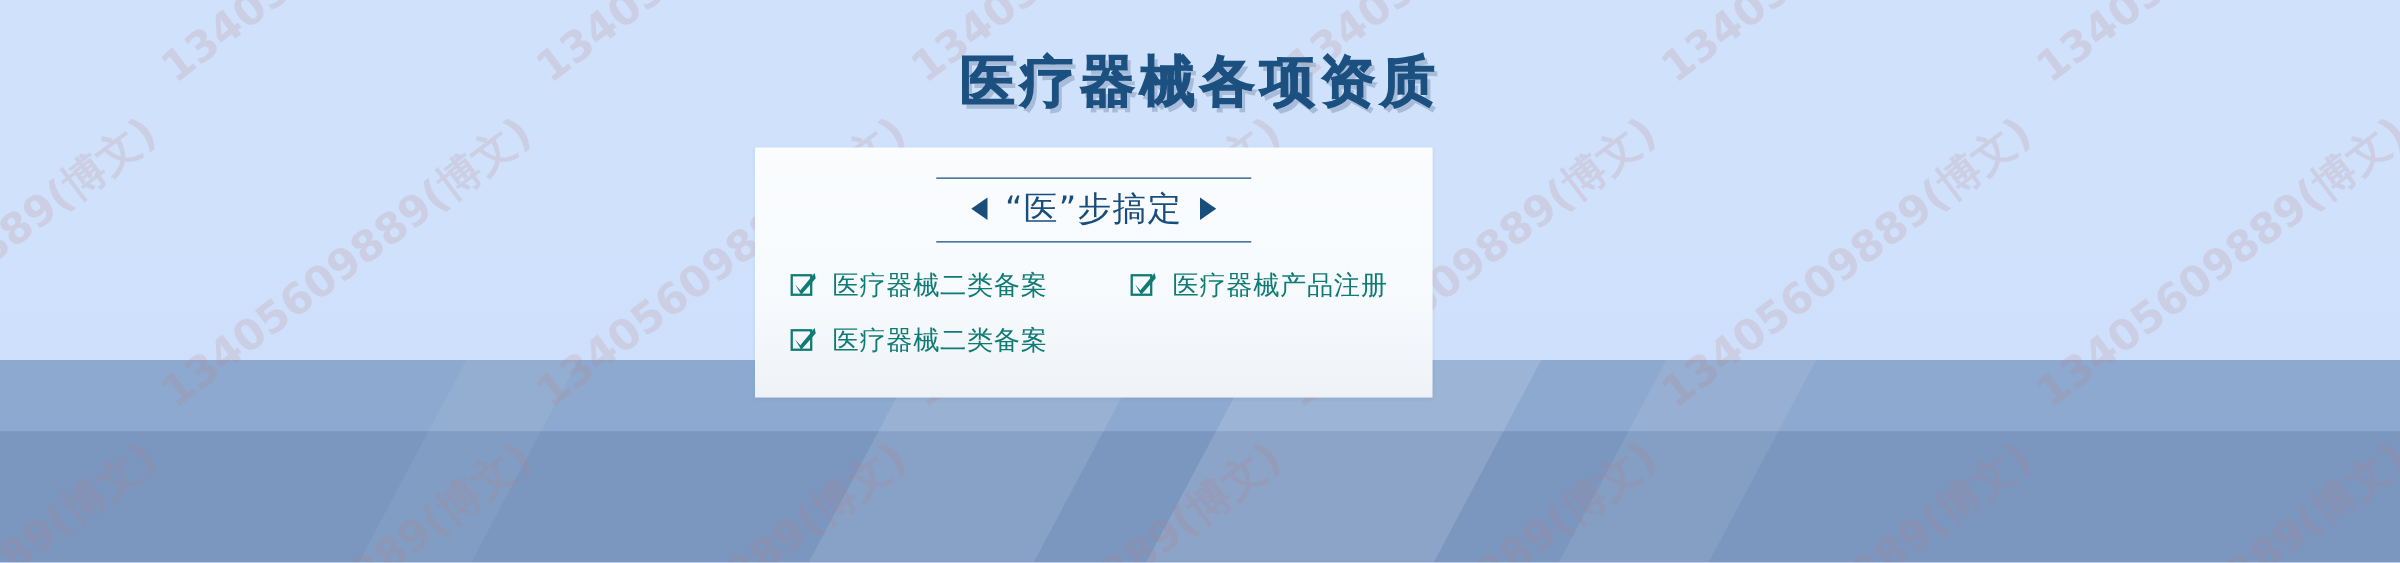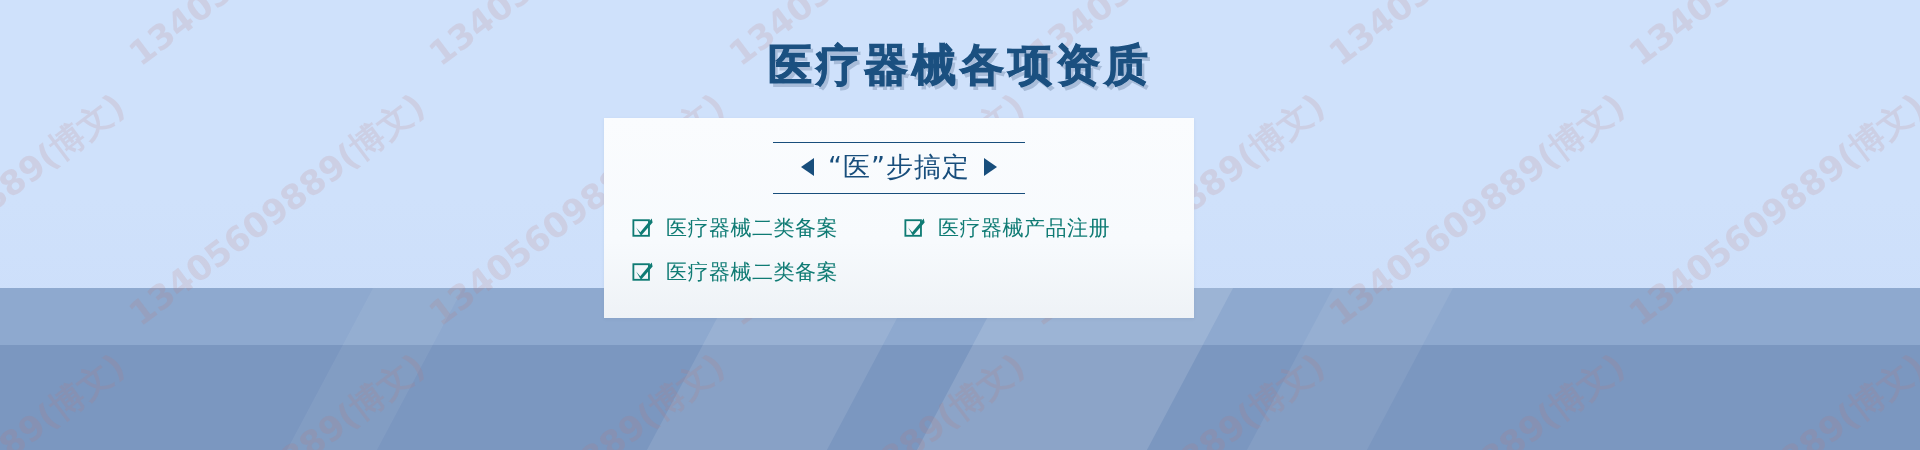--- a/index.html
+++ b/index.html
@@ -57,21 +57,21 @@
     font-weight:900;
     letter-spacing:4px;
     color:#1b5080;
     text-shadow:3px 4px 0 rgba(120,145,175,.45);
     -webkit-text-stroke:1px #1b5080;
   }
 
   
   .card{
     position:absolute;
-    left:604px;top:118px;width:590px;height:200px;
+    left:604px;top:118px;width:542px;height:200px;
     background:linear-gradient(180deg,#fafcfe 0%,#f7fafd 62%,#eef2f6 100%);
     box-shadow:0 1px 3px rgba(70,95,130,.10);
   }
   .card-head{
     position:relative;
     margin:18px auto 0 auto;
     width:300px;
     height:62px;
     display:flex;align-items:center;justify-content:center;
     gap:14px;

